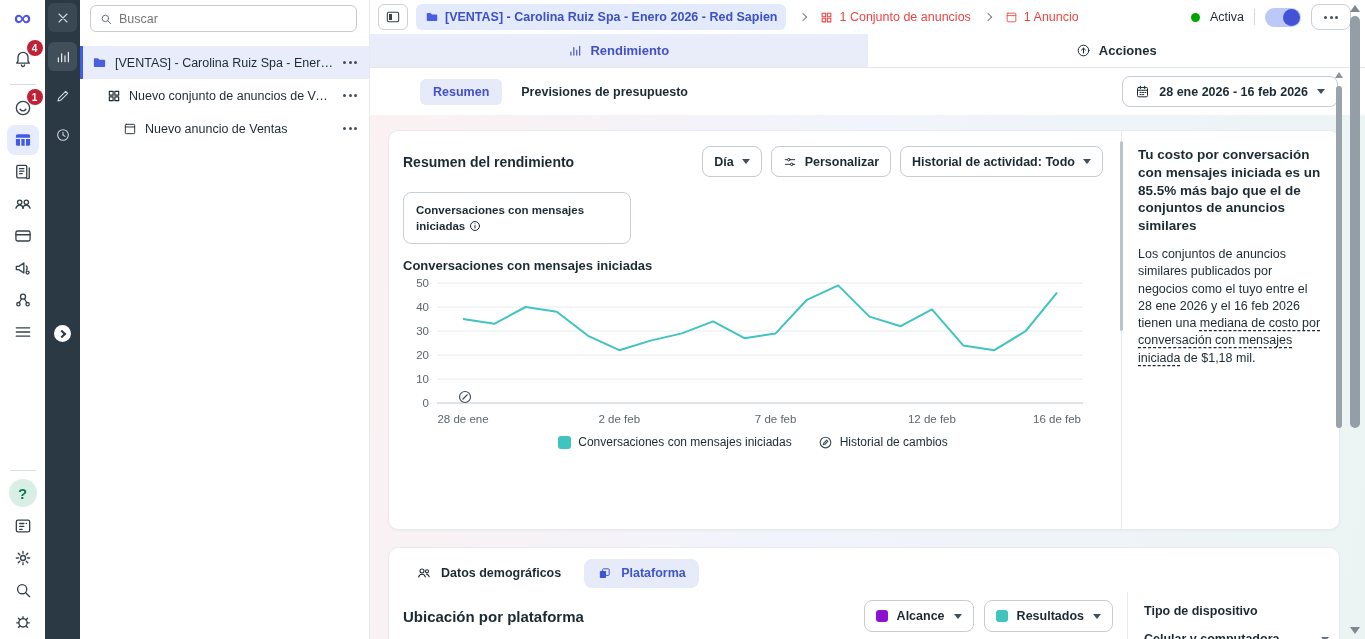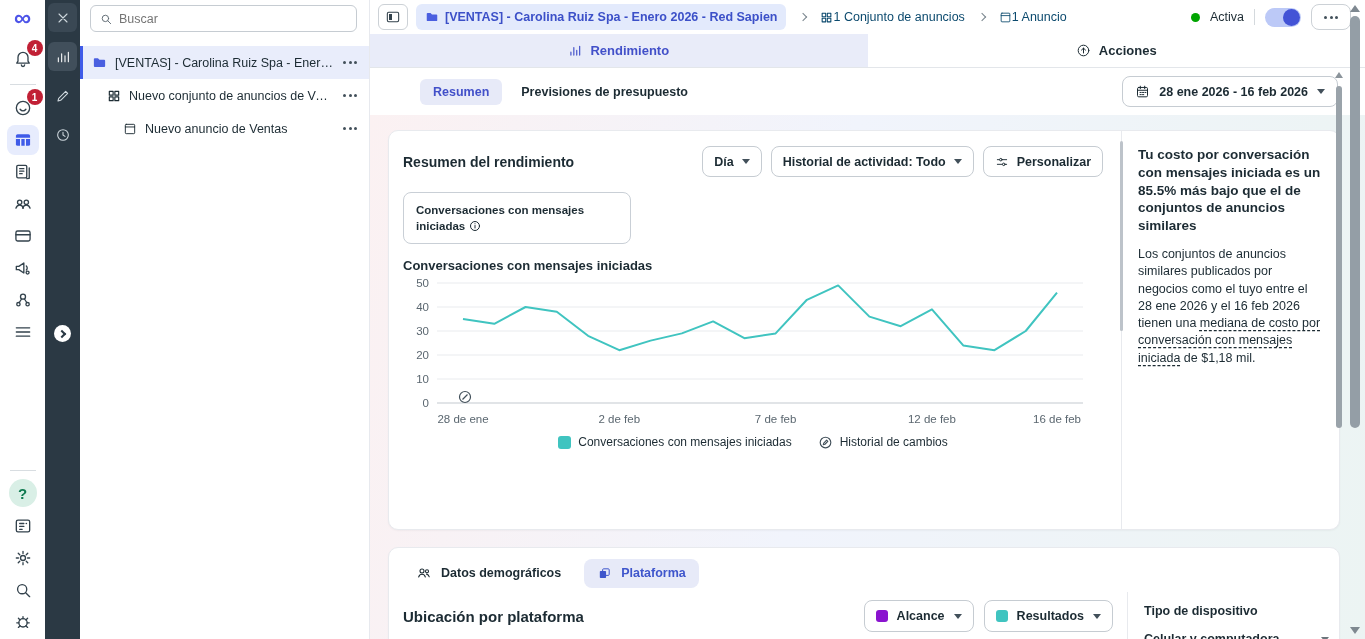--- a/index.html
+++ b/index.html
@@ -34,21 +34,21 @@
   .tree-row .lbl { flex:1; white-space:nowrap; overflow:hidden; text-overflow:ellipsis; }
   .tree-sel { background:#e9edfb; border-left:3px solid #3f5be8; }
   .dots { display:flex; gap:2.5px; padding:4px 2px; }
   .dots i { width:3px; height:3px; border-radius:50%; background:#42505a; }
 
   
   .main { flex:1; display:flex; flex-direction:column; min-width:0; position:relative; }
   .hdr1 { height:34px; display:flex; align-items:center; padding:0 14px 0 8px; gap:8px; }
   .sq-btn { width:30px; height:26px; border:1px solid #ccd1d6; border-radius:6px; display:flex; align-items:center; justify-content:center; color:#33424c; background:#fff; }
   .bc-pill { background:#e3eafc; border-radius:6px; height:26px; display:flex; align-items:center; gap:6px; padding:0 9px; color:#3c50c8; font-weight:bold; font-size:12.5px; }
-  .bc-item { display:flex; align-items:center; font-size:12.5px; color:#0c4a6e; }
+  .bc-item { display:flex; align-items:center; gap:6px; font-size:12.5px; color:#ef4444; }
   .chev { width:6px; height:6px; border-right:1.5px solid #77838c; border-top:1.5px solid #77838c; transform:rotate(45deg); margin:0 6px; }
   .hdr-right { margin-left:auto; display:flex; align-items:center; gap:10px; }
   .gdot { width:9px; height:9px; border-radius:50%; background:#00a400; }
   .vsep { width:1px; height:16px; background:#d4d9dd; }
   .toggle { width:36px; height:19px; border-radius:10px; background:#bcc9f7; position:relative; }
   .toggle i { position:absolute; right:1px; top:1px; width:17px; height:17px; border-radius:50%; background:#4353d6; }
   .more-btn { width:40px; height:26px; border:1px solid #ccd1d6; border-radius:8px; display:flex; align-items:center; justify-content:center; background:#fff; }
 
   .tabs-row { height:34px; display:flex; border-bottom:1px solid #e3e6ea; }
   .tab { flex:1; display:flex; align-items:center; justify-content:center; gap:8px; font-weight:bold; font-size:13px; color:#1c2b33; background:#fff; }
@@ -368,30 +368,30 @@
     <div class="card card1">
       <div class="card1-left">
         <div class="ctl-row">
           <span class="sec-title">Resumen del rendimiento</span>
           <div style="margin-left:auto;display:flex">
             <div class="btn">
               <span>Día</span>
               <span class="caret"></span>
             </div>
             <div class="btn">
-              <span>Historial de actividad: Todo</span>
-              <span class="caret"></span>
-            </div>
-            <div class="btn">
               <svg class="ic" viewBox="0 0 24 24" style="width:14px;height:14px">
                   <path d="M4 8h16M4 16h16"></path>
                   <circle cx="10" cy="8" r="2.2" fill="#fff"></circle>
                   <circle cx="15" cy="16" r="2.2" fill="#fff"></circle>
                 </svg>
               <span>Personalizar</span>
+            </div>
+            <div class="btn">
+              <span>Historial de actividad: Todo</span>
+              <span class="caret"></span>
             </div>
           </div>
         </div>
 
         <div class="metrics">
           <div class="metric metric-sel">
             <span class="mlabel">Conversaciones con mensajes iniciadas</span><svg class="ic iico" viewBox="0 0 24 24" style="width:12px;height:12px;stroke-width:2">
                 <circle cx="12" cy="12" r="9"></circle>
                 <path d="M12 11v5"></path>
                 <circle cx="12" cy="7.5" r="1.2" fill="currentColor" stroke="none"></circle>

